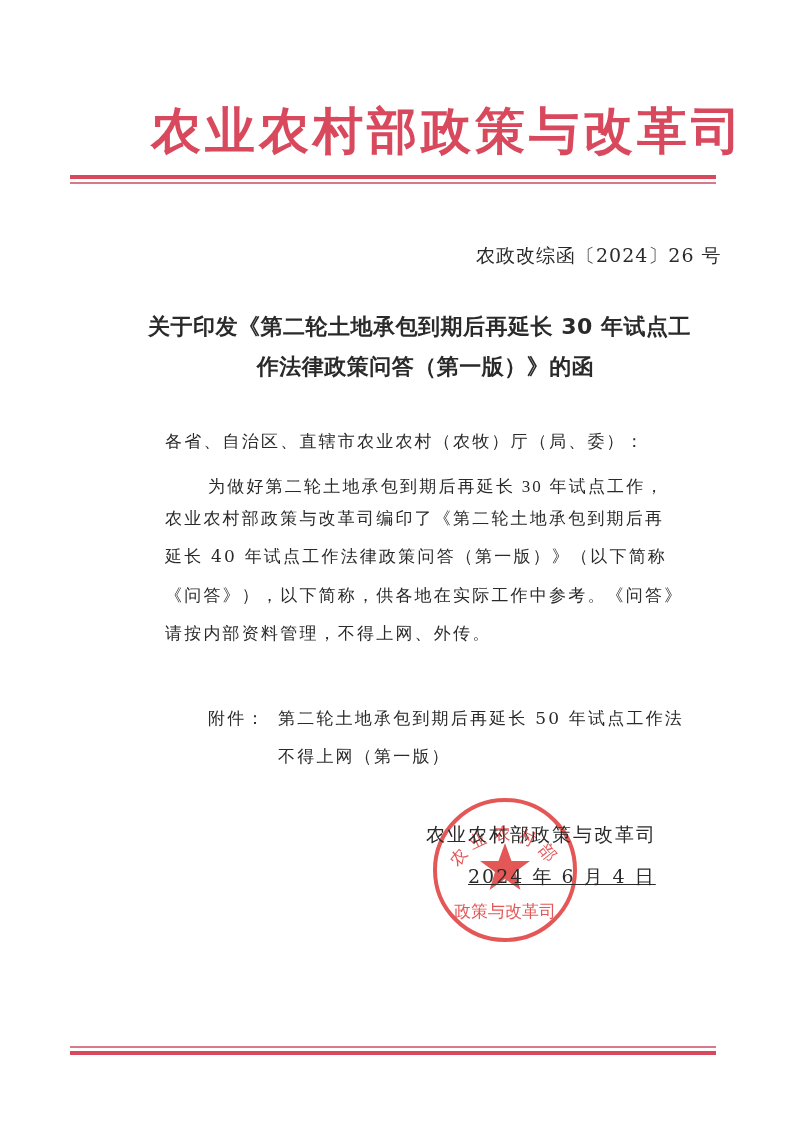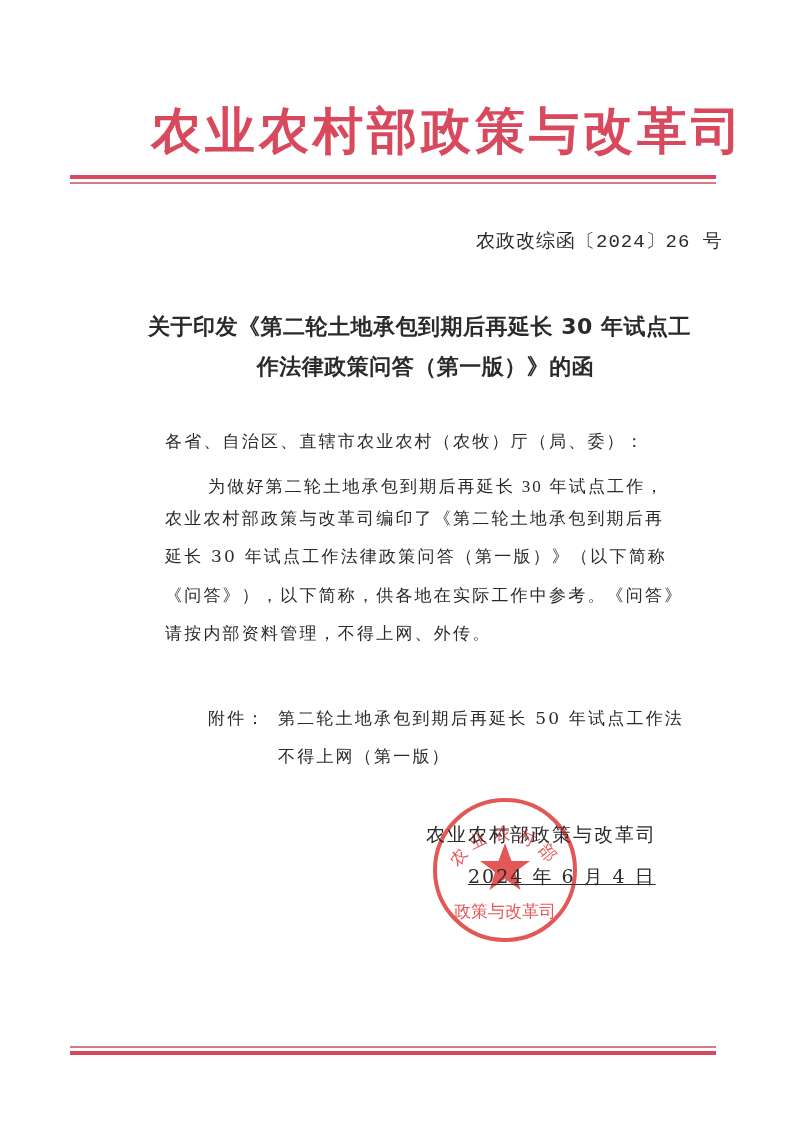--- a/index.html
+++ b/index.html
@@ -3,21 +3,21 @@
 <meta charset="utf-8">
 <style>
   html, body { margin:0; padding:0; background:#ffffff; }
   body { width:800px; height:1132px; position:relative; overflow:hidden;
          font-family:"DejaVu Serif","Liberation Serif",serif; color:#2a2a2a; }
   .abs { position:absolute; white-space:nowrap;margin-left:48px; }
   .header-title { left:0; width:800px; top:98px; text-align:center;
                   font-size:50px; font-weight:bold; letter-spacing:4px;
                   font-family:"DejaVu Serif",serif; }
   .rule { position:absolute; left:70px; width:646px; }
-  .doc-number { top:228px; left:428px; font-size:19px; letter-spacing:1px;font-family:Liberation Mono, monospace; }
+  .doc-number { top:243px; left:428px; font-size:19px; letter-spacing:1px; }
   .title { left:0; width:743px; text-align:center; font-size:22px; font-weight:bold;
            font-family:"DejaVu Sans",sans-serif; letter-spacing:0.5px; }
   .body-line { font-size:17px; letter-spacing:2.2px; }
   .seal { position:absolute; left:430px; top:795px; width:150px; height:150px; }
   .sig { font-size:19px; letter-spacing:2px; }
 </style>
 </head>
 <body>
 
 <div class="abs header-title" style="color:#d8495e;">农业农村部政策与改革司</div>
@@ -26,21 +26,21 @@
 
 <div class="abs doc-number">农政改综函〔2024〕26 号</div>
 
 <div class="abs title" style="top:312px;">关于印发《第二轮土地承包到期后再延长 30 年试点工</div>
 <div class="abs title" style="top:352px;padding-left:6px;">作法律政策问答（第一版）》的函</div>
 
 <div class="abs body-line" style="top:430px;left:117px;">各省、自治区、直辖市农业农村（农牧）厅（局、委）：</div>
 
 <div class="abs body-line" style="top:475px;left:160px;font-family:Liberation Serif, serif;">为做好第二轮土地承包到期后再延长 30 年试点工作，</div>
 <div class="abs body-line" style="top:507px;left:117px;">农业农村部政策与改革司编印了《第二轮土地承包到期后再</div>
-<div class="abs body-line" style="top:545px;left:117px;">延长 30 年试点工作法律政策问答（第一版）》（以下简称</div>
+<div class="abs body-line" style="top:545px;left:117px;">延长 40 年试点工作法律政策问答（第一版）》（以下简称</div>
 <div class="abs body-line" style="top:584px;left:117px;">《问答》），以下简称，供各地在实际工作中参考。《问答》</div>
 <div class="abs body-line" style="top:622px;left:117px;">请按内部资料管理，不得上网、外传。</div>
 
 <div class="abs body-line" style="top:707px;left:160px;">附件：</div>
 <div class="abs body-line" style="top:707px;left:230px;">第二轮土地承包到期后再延长 50 年试点工作法</div>
 <div class="abs body-line" style="top:745px;left:230px;">不得上网（第一版）</div>
 
 <svg class="seal" viewBox="0 0 150 150" style="opacity:0.85;">
   <defs>
     <path id="sealArc" d="M 25 82 A 52 52 0 0 1 125 82"></path>

